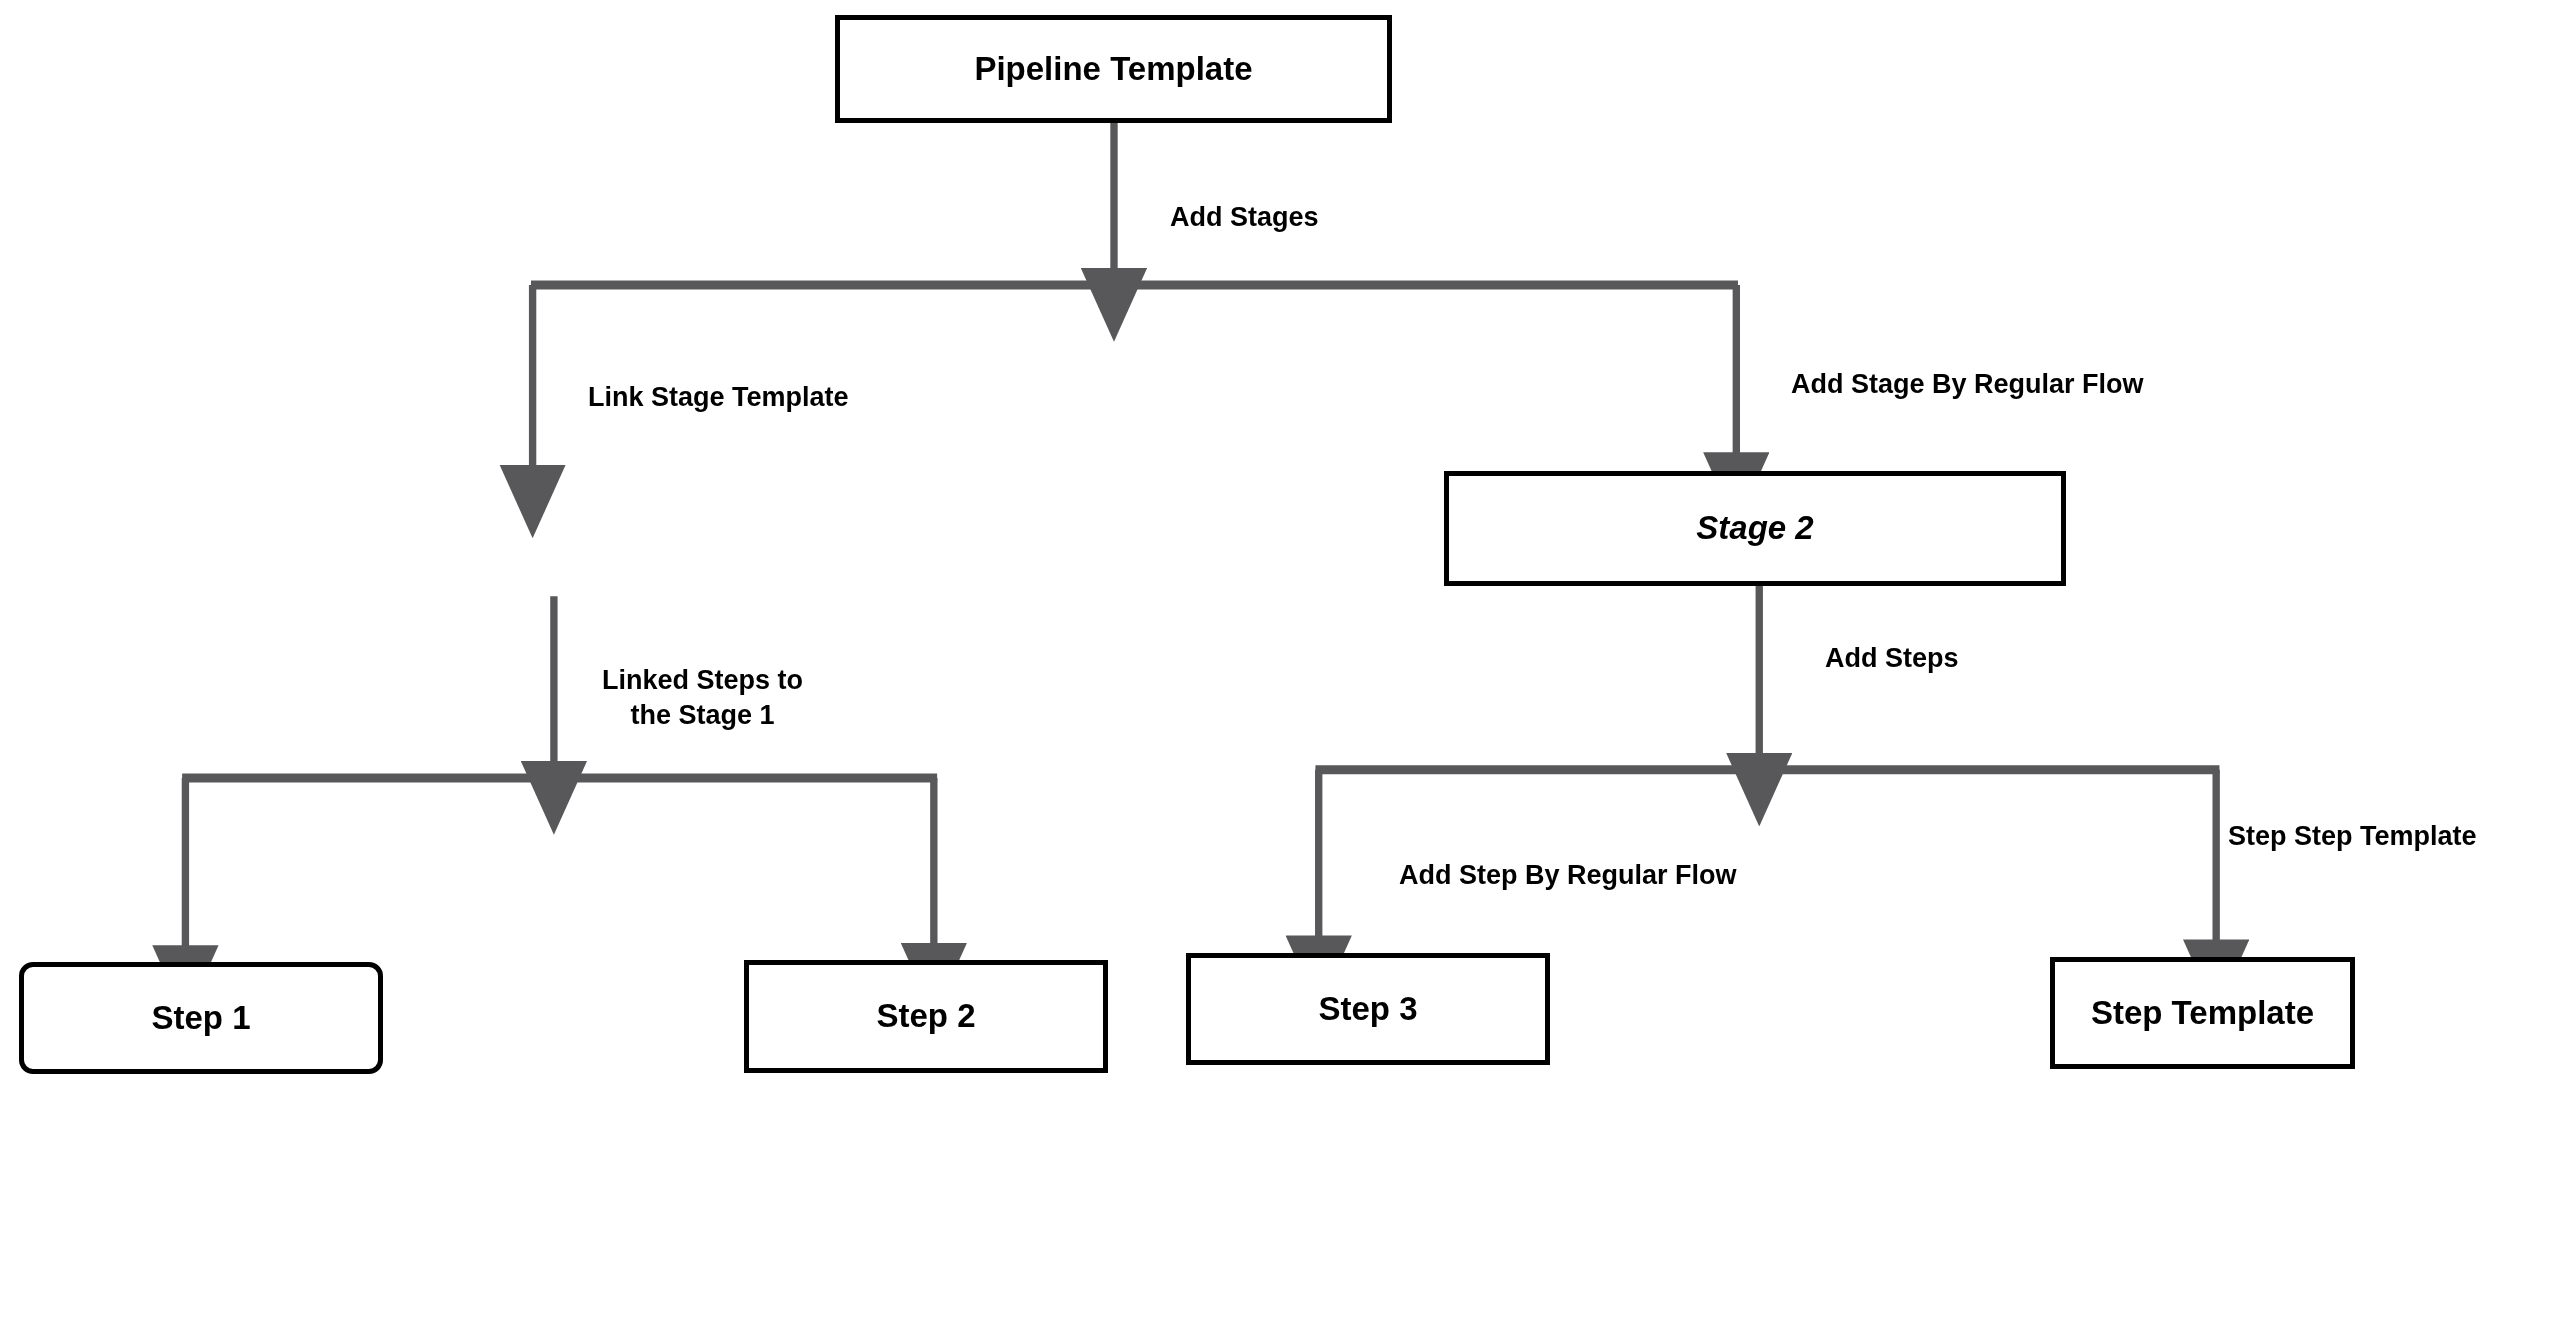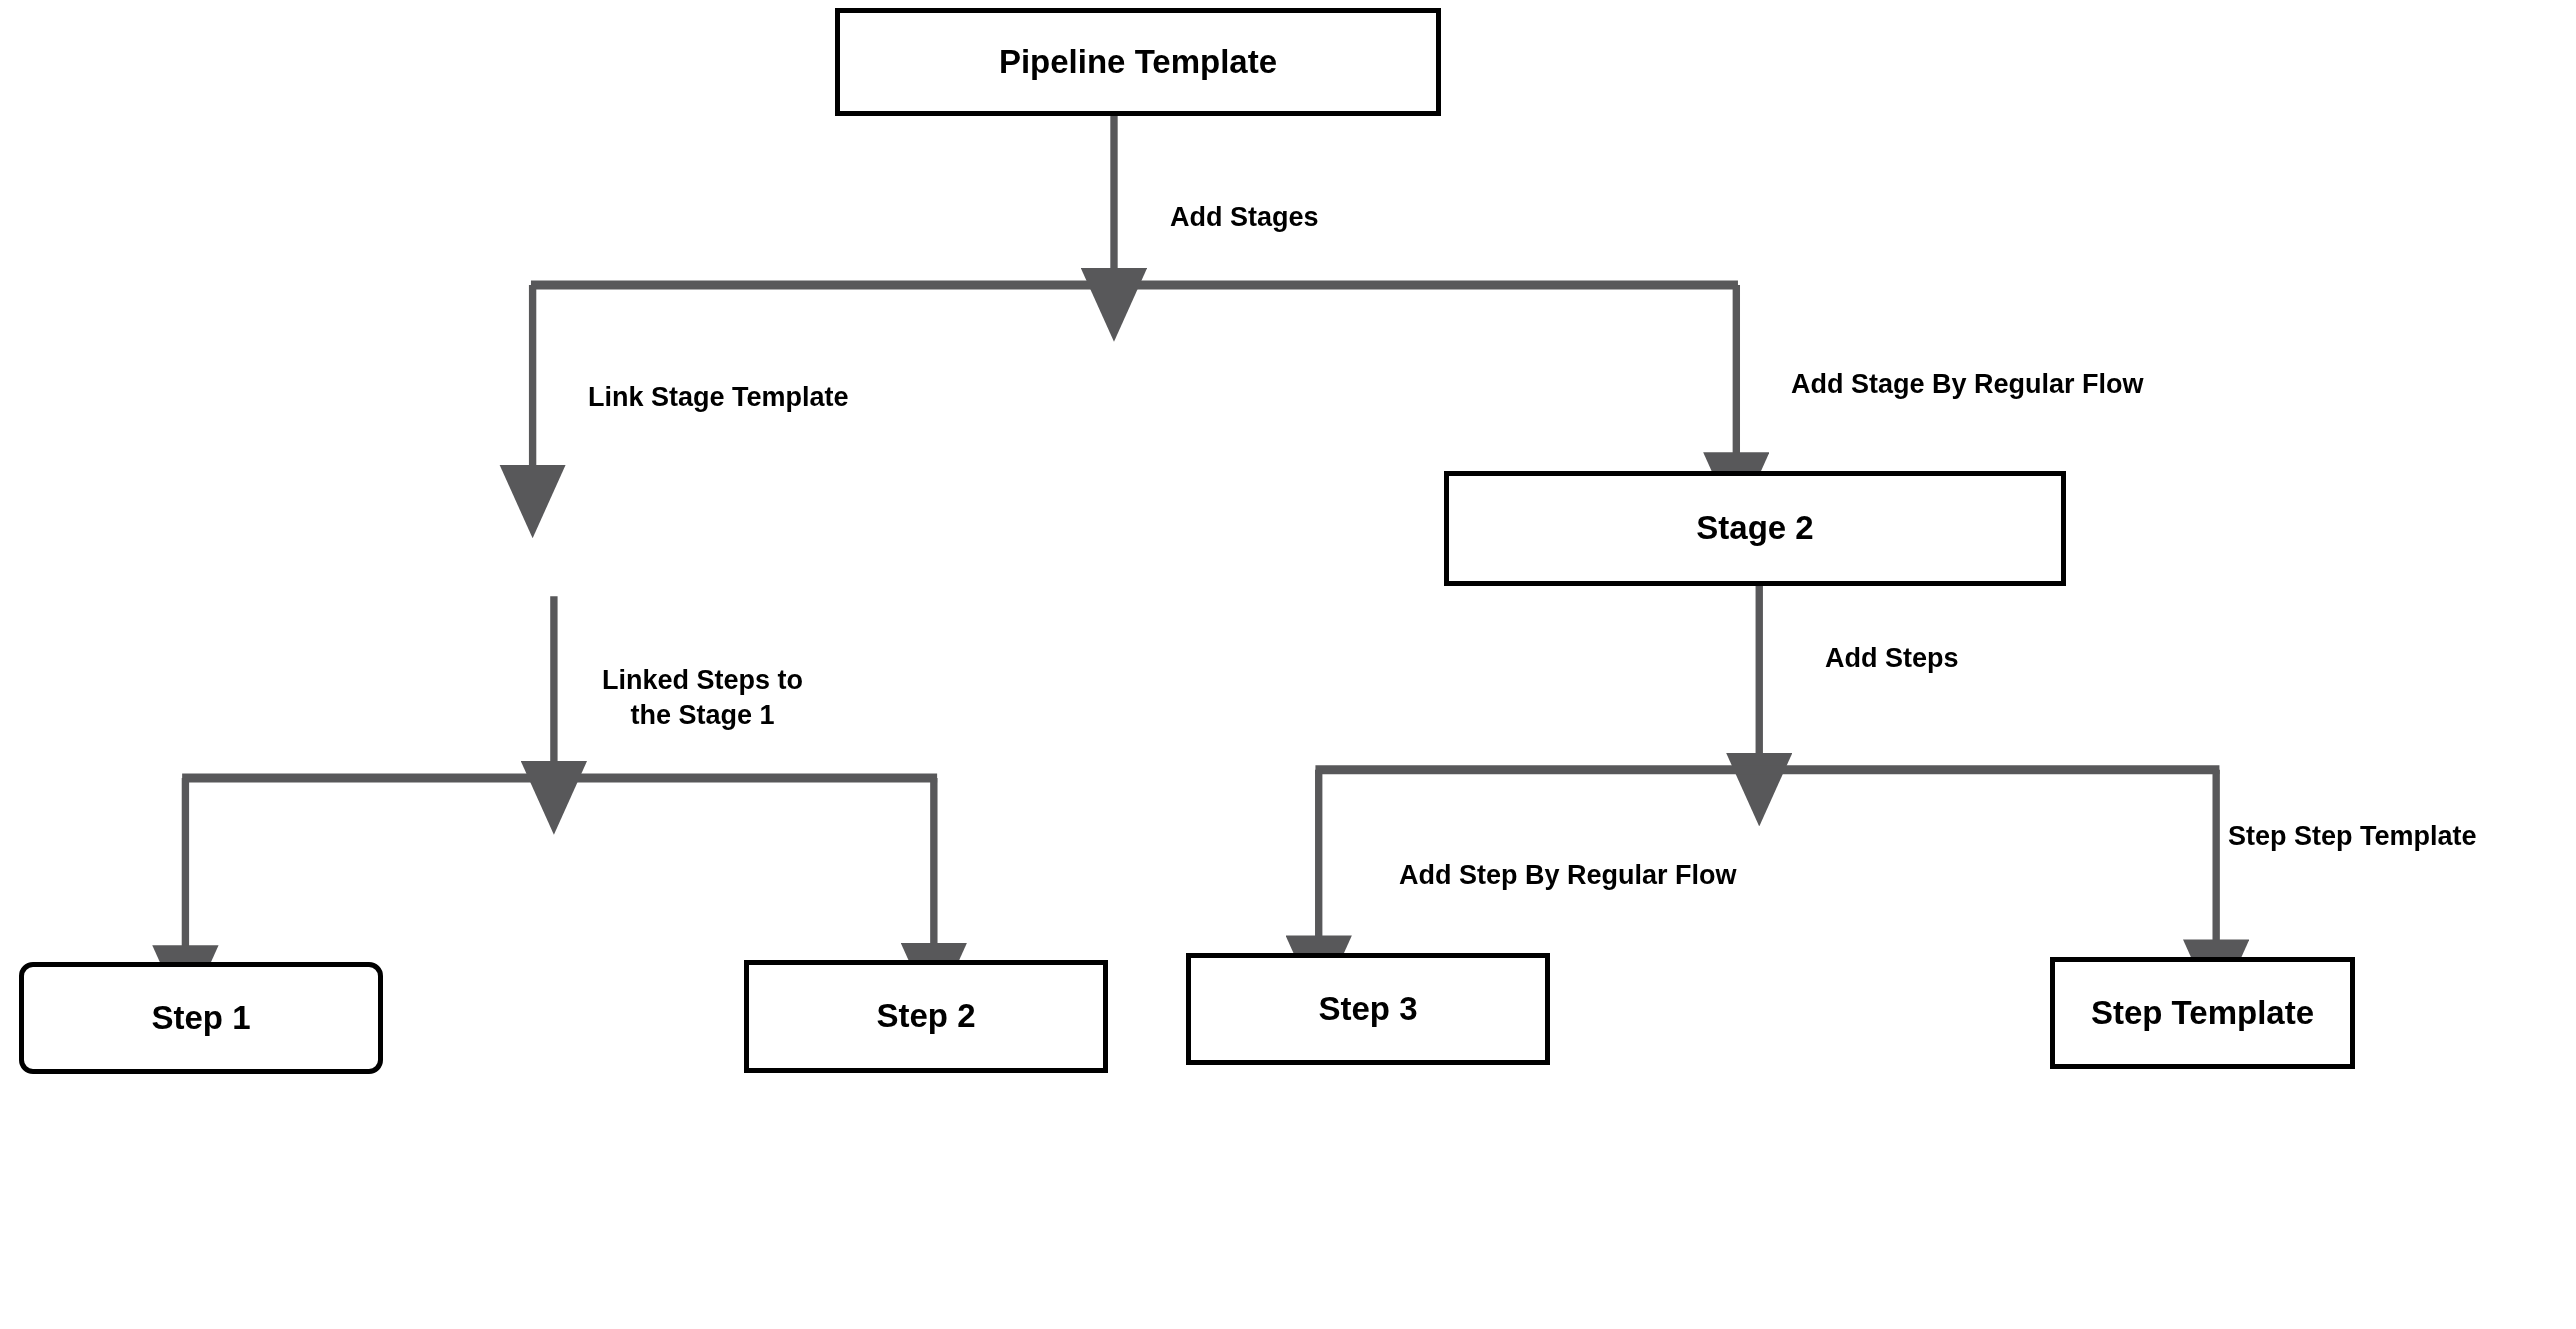--- a/index.html
+++ b/index.html
@@ -114,26 +114,26 @@
 
     <g>
       <line x1="1610" y1="940" x2="1610" y2="1145" stroke="#58585a" stroke-width="9" marker-end="url(#arrowhead)"></line>
     </g>
 
     <g>
       <line x1="2706" y1="940" x2="2706" y2="1150" stroke="#58585a" stroke-width="9" marker-end="url(#arrowhead)"></line>
     </g>
   </svg>
 
-  <div class="node" style="left:835px; top:8px; width:606px; height:108px; font-size:33px;">
+  <div class="node" style="left:835px; top:15px; width:557px; height:108px; font-size:33px;">
     <span class="node-label">Pipeline Template</span>
   </div>
 
 
-  <div class="node" style="left:1444px; top:471px; width:622px; height:115px; font-size:33px;">
+  <div class="node" style="left:1444px; top:471px; width:622px; height:115px; font-size:33px;font-style:italic;">
     <span class="node-label">Stage 2</span>
   </div>
 
   <div class="node" style="left:19px; top:962px; width:364px; height:112px; font-size:33px;border-radius:14px;">
     <span class="node-label">Step 1</span>
   </div>
 
   <div class="node" style="left:744px; top:960px; width:364px; height:113px; font-size:33px;">
     <span class="node-label">Step 2</span>
   </div>

